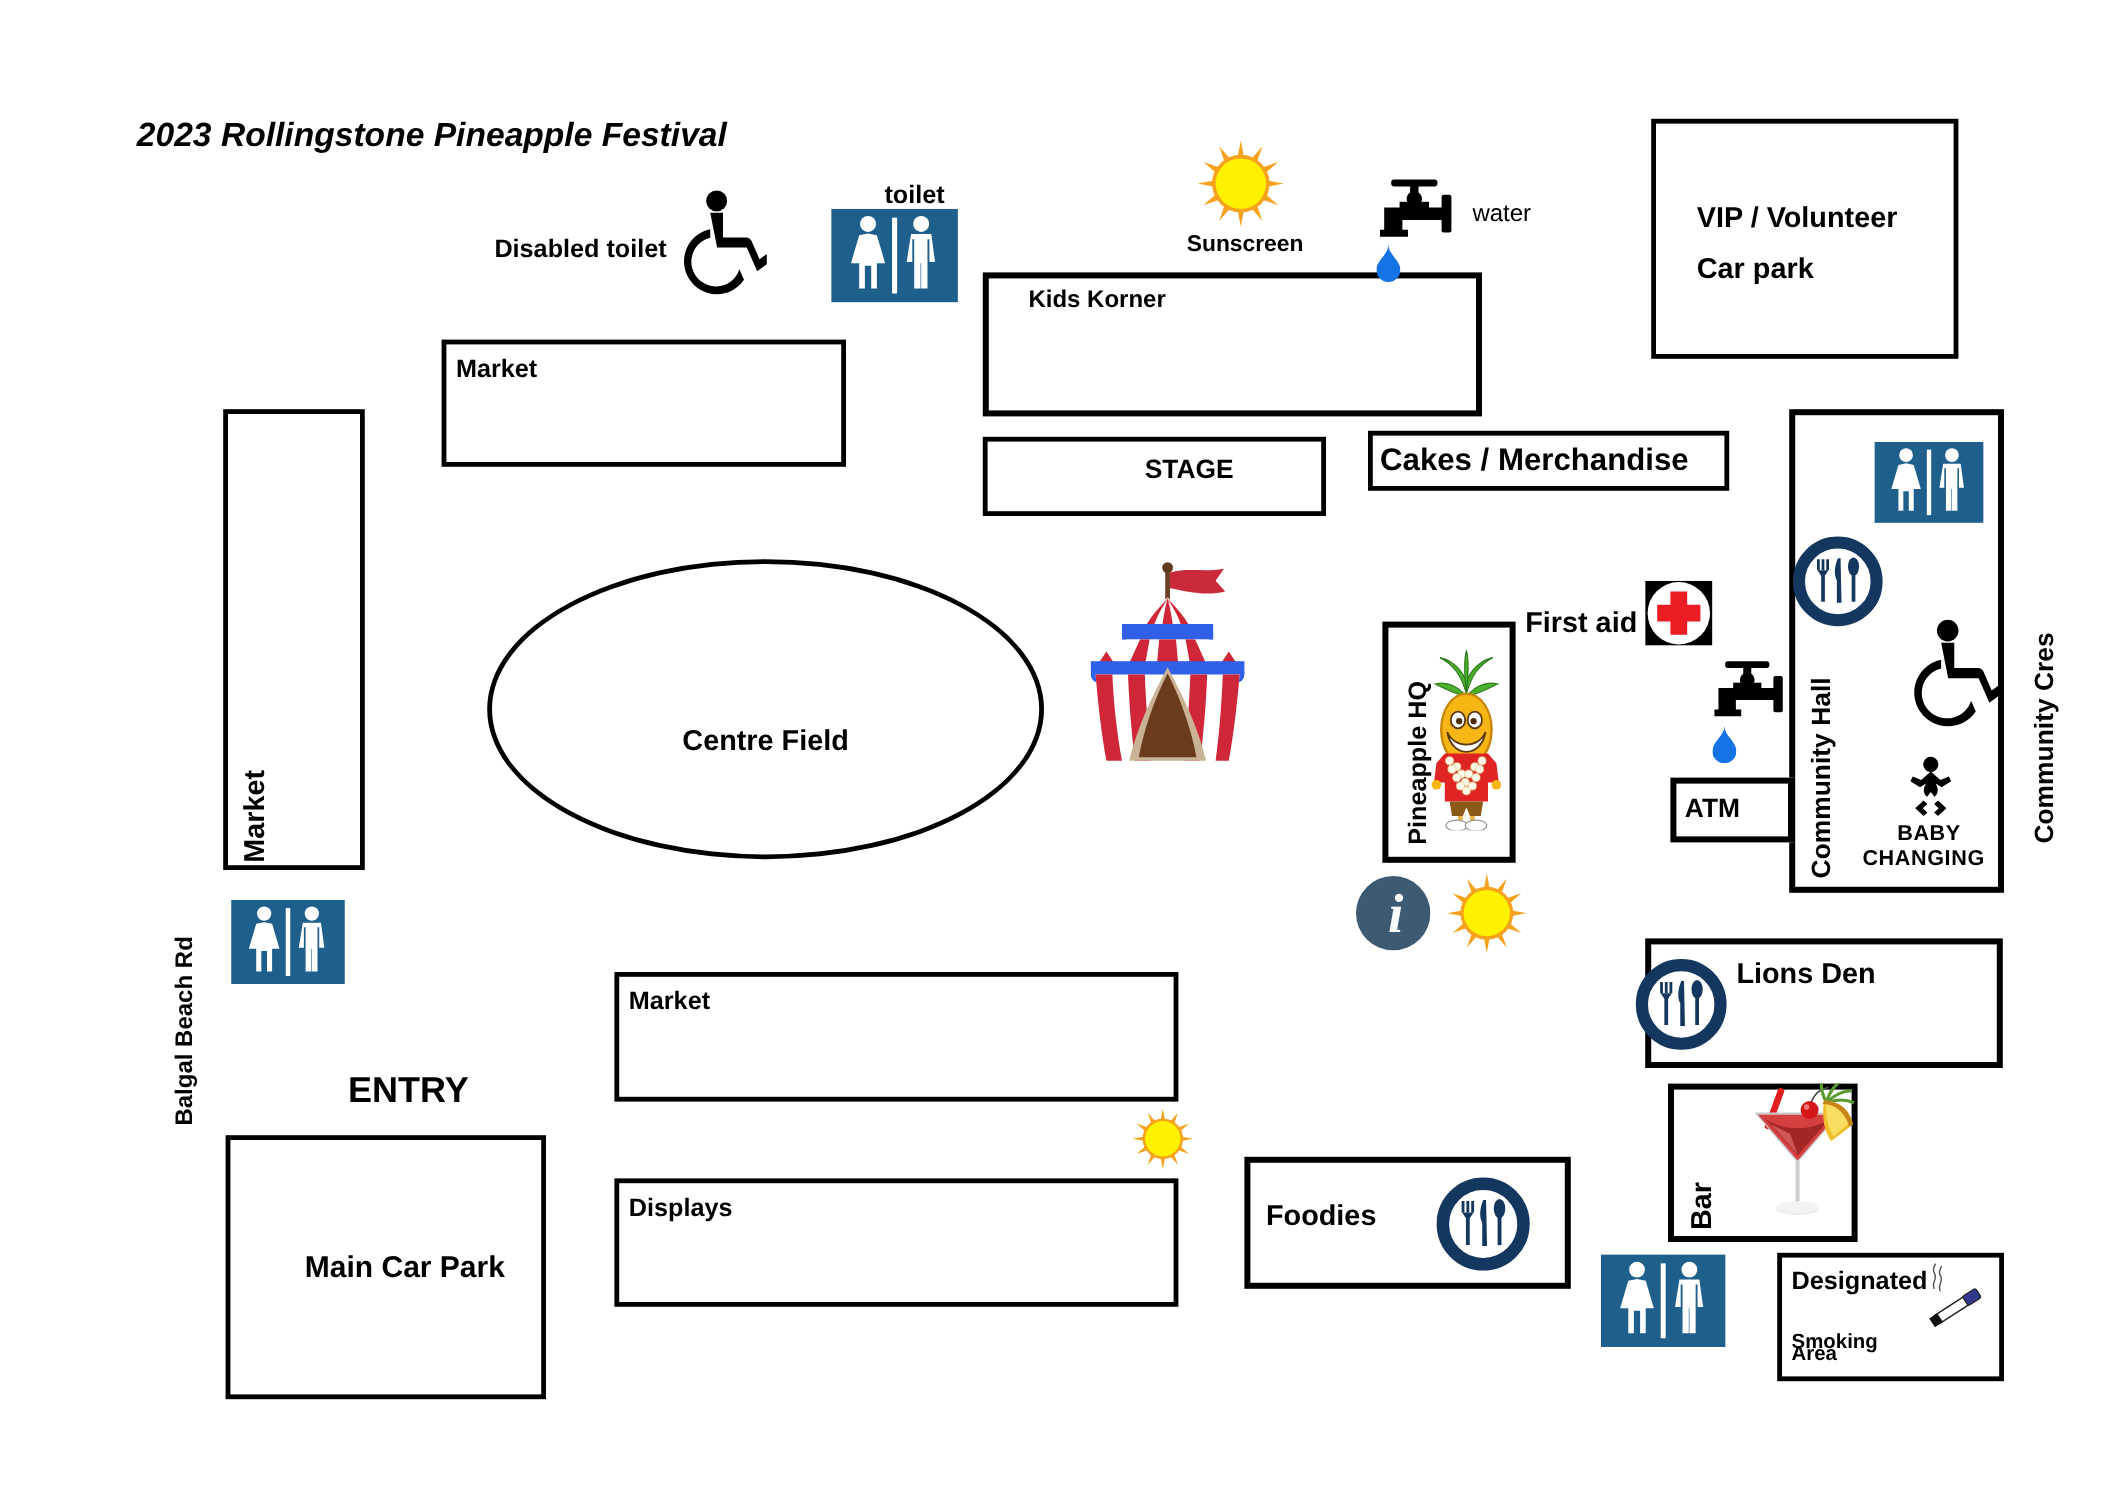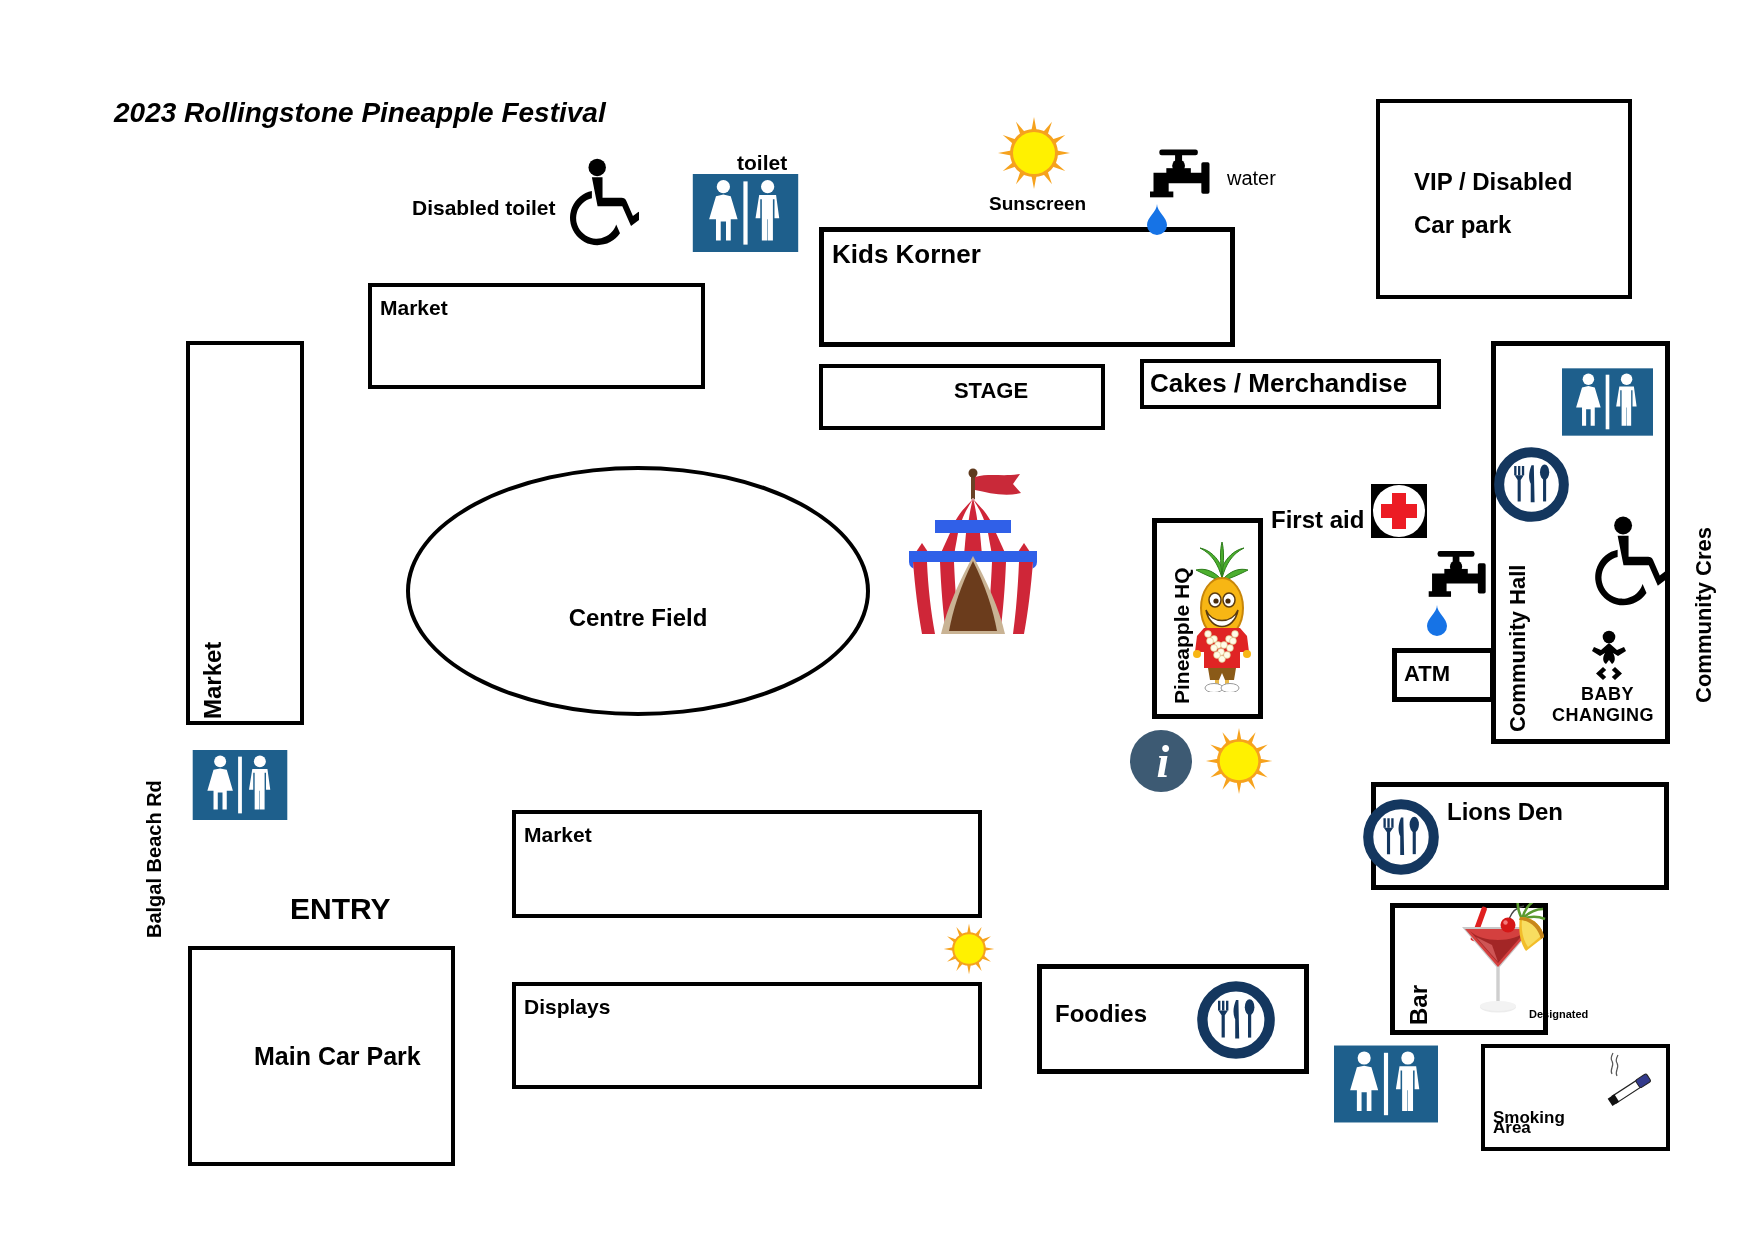--- a/index.html
+++ b/index.html
@@ -15,30 +15,30 @@
 
 <div class="lab" style="left:114px;top:97px;font-size:28px;font-style:italic;">2023 Rollingstone Pineapple Festival</div>
 
 <div class="box" style="left:368px;top:283px;width:337px;height:106px;"></div>
 <div class="lab" style="left:380px;top:296px;font-size:21px;">Market</div>
 
 <div class="box" style="left:186px;top:341px;width:118px;height:384px;"></div>
 <div class="lab vert" style="left:225px;top:695px;font-size:24px;">Market</div>
 
 <div class="box b5" style="left:819px;top:227px;width:416px;height:120px;"></div>
-<div class="lab" style="left:832px;top:239px;font-size:26px;">Kids Korner</div>
+<div class="lab" style="left:857px;top:239px;font-size:20px;">Kids Korner</div>
 
 <div class="box" style="left:819px;top:364px;width:286px;height:66px;text-align:center;"></div>
 <div class="lab" style="left:819px;top:378px;width:344px;font-size:22px;text-align:center;">STAGE</div>
 
 <div class="box" style="left:1140px;top:359px;width:301px;height:50px;"></div>
 <div class="lab" style="left:1150px;top:368px;font-size:26px;">Cakes / Merchandise</div>
 
 <div class="box" style="left:1376px;top:99px;width:256px;height:200px;"></div>
-<div class="lab" style="left:1414px;top:168px;font-size:24px;">VIP / Disabled</div>
+<div class="lab" style="left:1414px;top:168px;font-size:24px;">VIP / Volunteer</div>
 <div class="lab" style="left:1414px;top:211px;font-size:24px;">Car park</div>
 
 <div class="box b5" style="left:1152px;top:518px;width:111px;height:201px;"></div>
 <div class="lab vert" style="left:1192px;top:683px;font-size:21px;">Pineapple HQ</div>
 
 <div class="box b5" style="left:1491px;top:341px;width:179px;height:403px;"></div>
 <div class="lab vert" style="left:1529px;top:710px;font-size:22px;">Community Hall</div>
 
 <div class="box b5" style="left:1392px;top:648px;width:103px;height:54px;"></div>
 <div class="lab" style="left:1404px;top:661px;font-size:22px;">ATM</div>
@@ -55,21 +55,21 @@
 <div class="box b5" style="left:1037px;top:964px;width:272px;height:110px;"></div>
 <div class="lab" style="left:1055px;top:1000px;font-size:24px;">Foodies</div>
 
 <div class="box b5" style="left:1371px;top:782px;width:298px;height:108px;"></div>
 <div class="lab" style="left:1447px;top:798px;font-size:24px;">Lions Den</div>
 
 <div class="box b5" style="left:1390px;top:903px;width:158px;height:132px;"></div>
 <div class="lab vert" style="left:1431px;top:1001px;font-size:24px;">Bar</div>
 
 <div class="box" style="left:1481px;top:1044px;width:189px;height:107px;"></div>
-<div class="lab" style="left:1493px;top:1008px;font-size:11px;margin-left:36px;">Designated</div>
+<div class="lab" style="left:1493px;top:1056px;font-size:21px;">Designated</div>
 <div class="lab" style="left:1493px;top:1108px;font-size:17px;">Smoking</div>
 <div class="lab" style="left:1493px;top:1118px;font-size:17px;">Area</div>
 
 <div style="position:absolute;left:406px;top:466px;width:464px;height:250px;border:4px solid #000;border-radius:50%;box-sizing:border-box;"></div>
 <div class="lab" style="left:406px;top:604px;width:464px;text-align:center;font-size:24px;">Centre Field</div>
 
 <div class="lab" style="left:412px;top:196px;font-size:21px;">Disabled toilet</div>
 <div class="lab" style="left:737px;top:151px;font-size:21px;">toilet</div>
 <div class="lab" style="left:989px;top:193px;font-size:19px;">Sunscreen</div>
 <div class="lab" style="left:1227px;top:167px;font-size:20px;font-weight:normal;">water</div>

